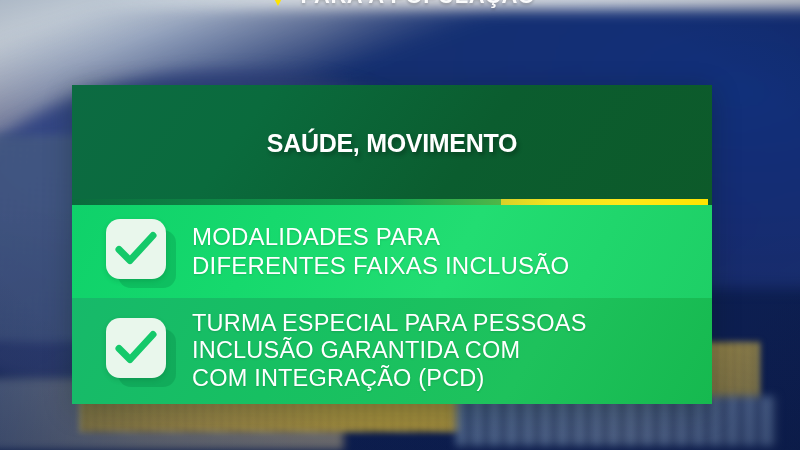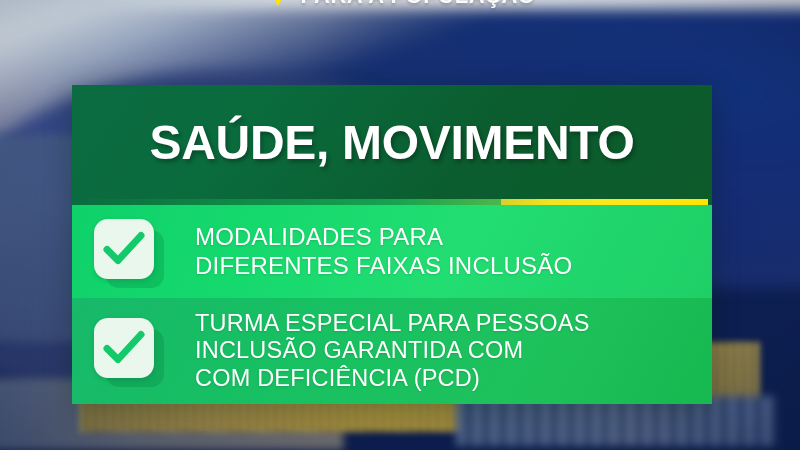--- a/index.html
+++ b/index.html
@@ -175,21 +175,21 @@
     flex-direction: column;
     align-items: center;
     justify-content: center;
     padding-top: 2px;
   }
   .panel-title {
     margin: 0;
     text-align: center;
     color: #ffffff;
     font-weight: 800;
-    font-size: 48px;
+    font-size: 25px;
     line-height: 0.97;
     letter-spacing: -0.3px;
     text-shadow: 2px 3px 4px rgba(0,0,0,0.30);
     white-space: nowrap;
   }
   .panel-title .l1 { display:block; }
   .panel-title .l2 { display:block; }
 
   
   .accent-rule {
@@ -205,22 +205,22 @@
   .accent-yellow {
     flex: 1 1 auto;
     background: linear-gradient(90deg, #d8d128 0%, #f2e41f 25%, #ffe81a 60%, #ffe400 100%);
     margin-right: 4px;
   }
 
   
   .band {
     display: flex;
     align-items: center;
-    gap: 35px;
-    padding: 0 26px 0 22px;
+    gap: 20px;
+    padding: 0 26px 0 34px;
   }
   .band-1 {
     flex: 0 0 93px;
     background: linear-gradient(118deg, #0fd16a 0%, #16d96d 30%, #22dd72 60%, #1ecf66 100%);
   }
   .band-2 {
     flex: 1 1 auto;
     background: linear-gradient(120deg, #17b96a 0%, #17c062 35%, #1ec25c 70%, #16b94f 100%);
   }
 
@@ -331,18 +331,18 @@
         <span class="check-shadow"></span>
         <span class="check-card">
           <svg viewBox="0 0 42 38" aria-hidden="true">
             <path d="M4 19.5 L15 30.5 L38 5.5" fill="none" stroke="#14c96a" stroke-width="7" stroke-linecap="round" stroke-linejoin="round"></path>
           </svg>
         </span>
       </span>
       <span class="band-text">
         <span class="tline">TURMA ESPECIAL PARA PESSOAS</span>
         <span class="tline">INCLUSÃO GARANTIDA COM</span>
-        <span class="tline">COM DEFICIÊNCIA (PCD)</span>
+        <span class="tline">COM INTEGRAÇÃO (PCD)</span>
       </span>
     </div>
 
   </div>
 </div>
 
 </body></html>

